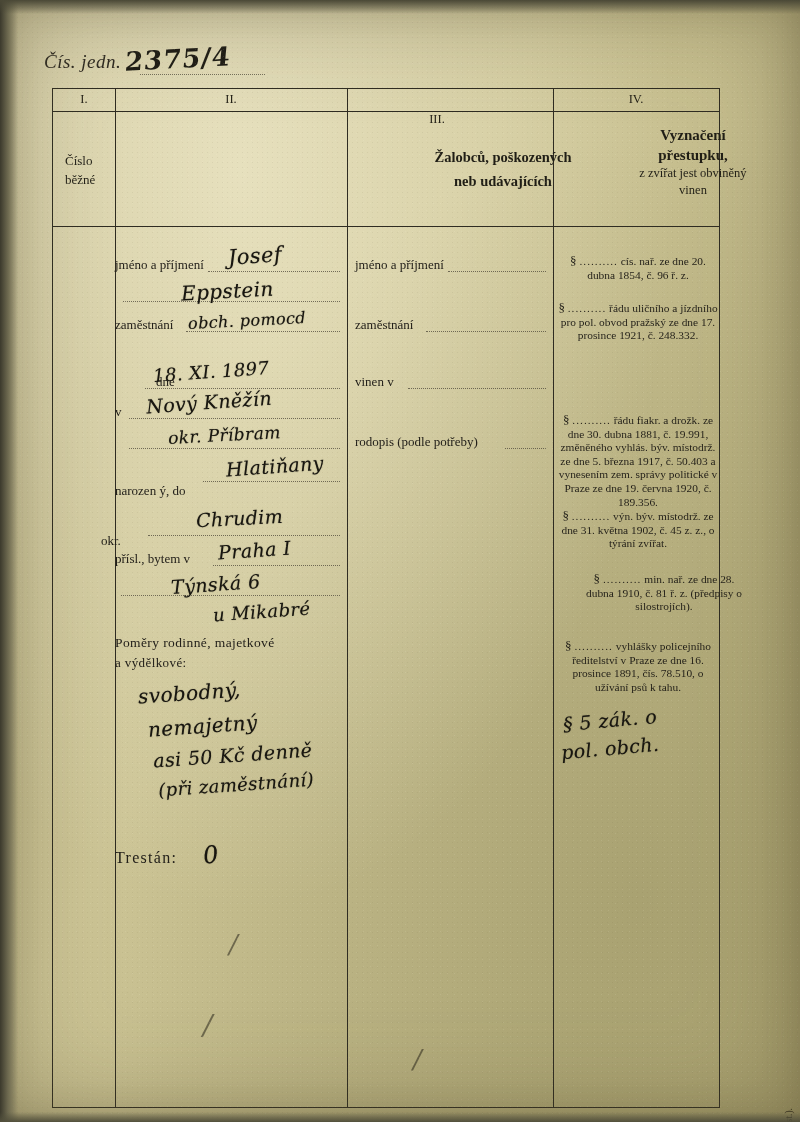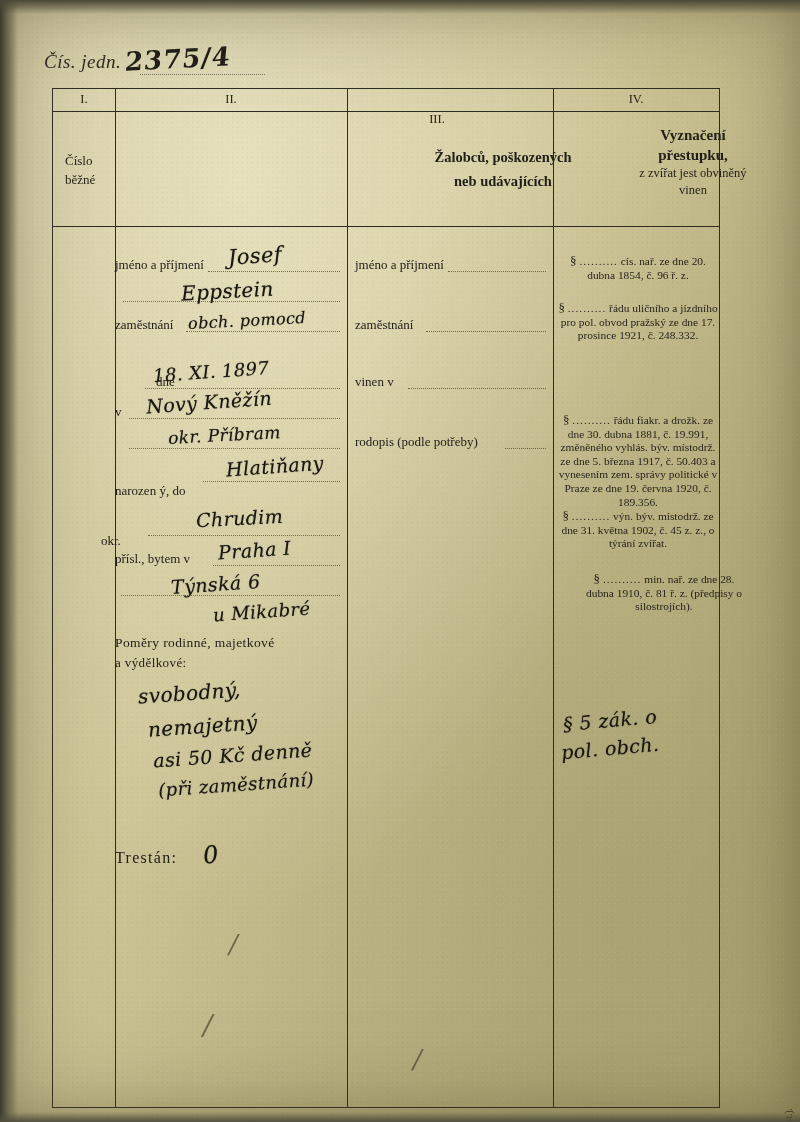--- a/index.html
+++ b/index.html
@@ -349,20 +349,25 @@
       <span class="leaddots">..........</span>
       <span>výn. býv. místodrž. ze dne 31. května 1902, č. 45 z. z., o týrání zvířat.</span>
     </div>
 
     <div class="lawblk" style="left:528px; top:483px;">
       <span class="sectsym">§</span>
       <span class="leaddots">..........</span>
       <span>min. nař. ze dne 28. dubna 1910, č. 81 ř. z. (předpisy o silostrojích).</span>
     </div>
 
+    <div class="lawblk" style="left:502px; top:550px;">
+      <span class="sectsym">§</span>
+      <span class="leaddots">..........</span>
+      <span>vyhlášky policejního ředitelství v Praze ze dne 16. prosince 1891, čís. 78.510, o užívání psů k tahu.</span>
+    </div>
 
     <div class="hand ink" style="left:510px; top:620px; font-size:19px; transform:rotate(-5deg);">§ 5 zák. o</div>
     <div class="hand ink" style="left:508px; top:648px; font-size:19px; transform:rotate(-5deg);">pol. obch.</div>
 
     <div class="stray" style="left:176px; top:840px; font-size:26px;">/</div>
     <div class="stray" style="left:150px; top:920px; font-size:28px;">/</div>
     <div class="stray" style="left:360px; top:955px; font-size:26px;">/</div>
   </div>
 
   <div class="sidenote">… s o přestupcích (podle nař. býv. místodrž. ze dne 13. března 1856, č. 11.491 míst.).</div>

